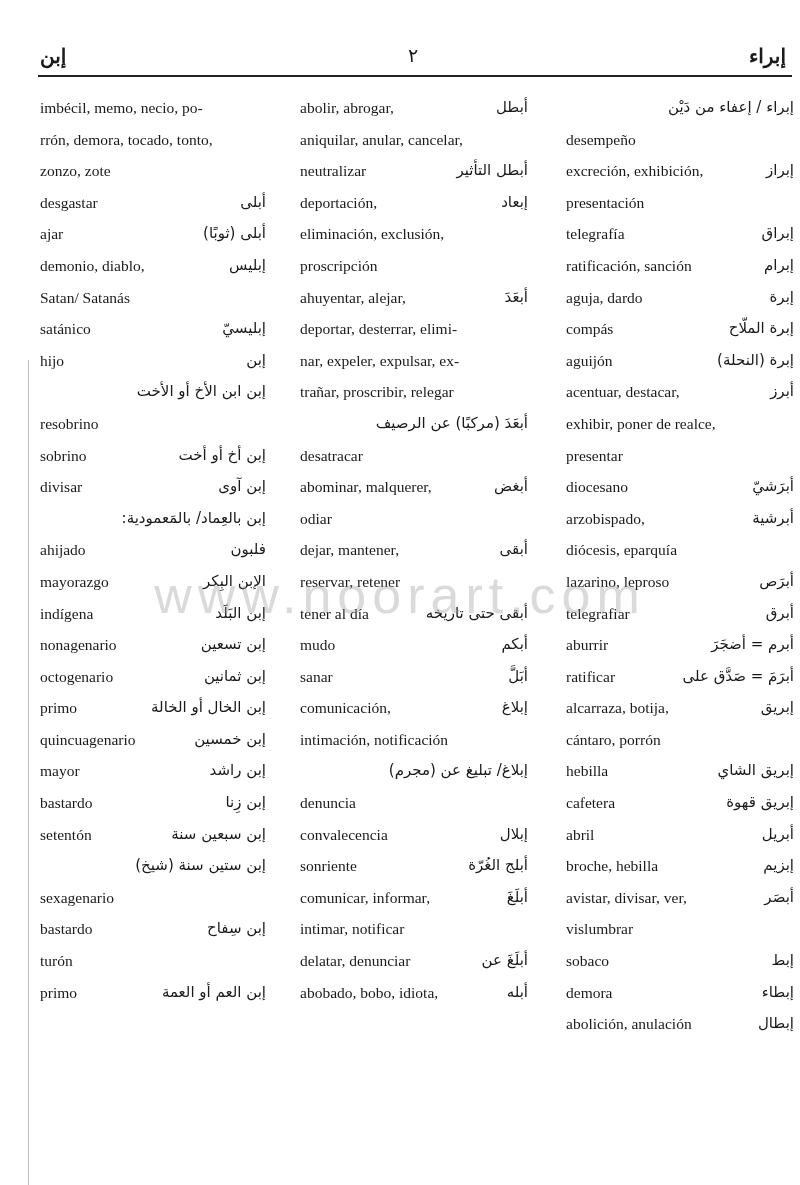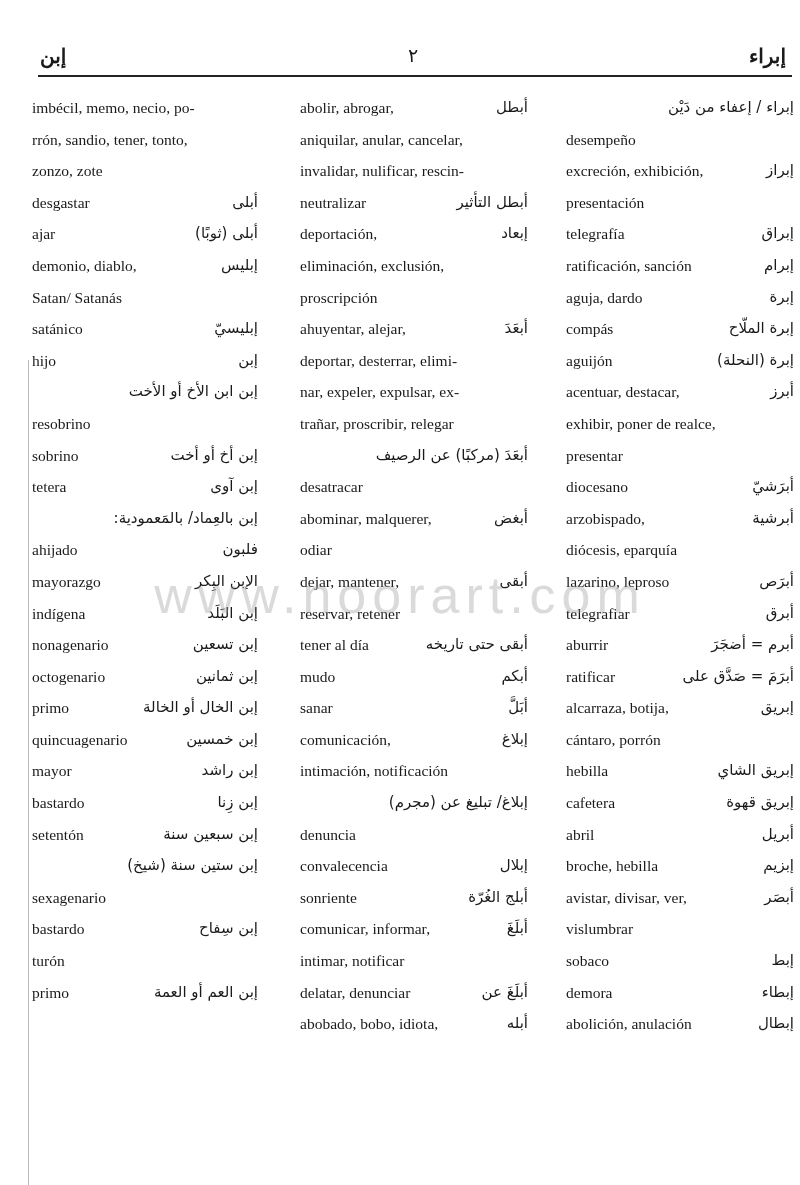--- a/index.html
+++ b/index.html
@@ -21,21 +21,21 @@
   .rh-left { left: 2px; direction: rtl; }
   .rh-center { left: 370px; font-weight: normal; font-size: 19px; }
   .rh-right { right: 6px; direction: rtl; }
   .head-rule {
     position: absolute; left: 38px; width: 754px; top: 75px; height: 2px;
     background: #222;
   }
   .col {
     position: absolute; top: 92px;
   }
-  .col-1 { left: 32px; width: 226px; text-align: center; }
+  .col-1 { left: 40px; width: 226px; text-align: center; }
   .col-2 { left: 300px; width: 228px; }
   .col-3 { left: 538px; width: 228px; margin-left: 28px; }
   .row {
     position: relative; height: 31.6px; line-height: 31.6px; font-size: 15.5px;
     white-space: nowrap;
   }
   .row .es {
     position: absolute; left: 0; top: 0;
   }
   .row .ar {
@@ -60,21 +60,21 @@
   <span class="rh-right">إبراء</span>
 </div>
 <div class="head-rule"></div>
 
 <div class="col col-1">
     <div class="row">
       <span class="es">imbécil, memo, necio, po-</span>
       <span class="ar"></span>
     </div>
     <div class="row">
-      <span class="es">rrón, sandio, tener, tonto,</span>
+      <span class="es">rrón, demora, tocado, tonto,</span>
       <span class="ar"></span>
     </div>
     <div class="row">
       <span class="es">zonzo, zote</span>
       <span class="ar"></span>
     </div>
     <div class="row">
       <span class="es">desgastar</span>
       <span class="ar">أبلى</span>
     </div>
@@ -104,21 +104,21 @@
     </div>
     <div class="row">
       <span class="es">resobrino</span>
       <span class="ar"></span>
     </div>
     <div class="row">
       <span class="es">sobrino</span>
       <span class="ar">إبن أخ أو أخت</span>
     </div>
     <div class="row">
-      <span class="es">tetera</span>
+      <span class="es">divisar</span>
       <span class="ar">إبن آوى</span>
     </div>
     <div class="row">
       <span class="es"></span>
       <span class="ar">إبن بالعِماد/ بالمَعمودية:</span>
     </div>
     <div class="row">
       <span class="es">ahijado</span>
       <span class="ar">فلبون</span>
     </div>
@@ -179,24 +179,20 @@
       <span class="ar">إبن العم أو العمة</span>
     </div>
   </div>
 <div class="col col-2">
     <div class="row">
       <span class="es">abolir, abrogar,</span>
       <span class="ar">أبطل</span>
     </div>
     <div class="row">
       <span class="es">aniquilar, anular, cancelar,</span>
-      <span class="ar"></span>
-    </div>
-    <div class="row">
-      <span class="es">invalidar, nulificar, rescin-</span>
       <span class="ar"></span>
     </div>
     <div class="row">
       <span class="es">neutralizar</span>
       <span class="ar">أبطل التأثير</span>
     </div>
     <div class="row">
       <span class="es">deportación,</span>
       <span class="ar">إبعاد</span>
     </div>

